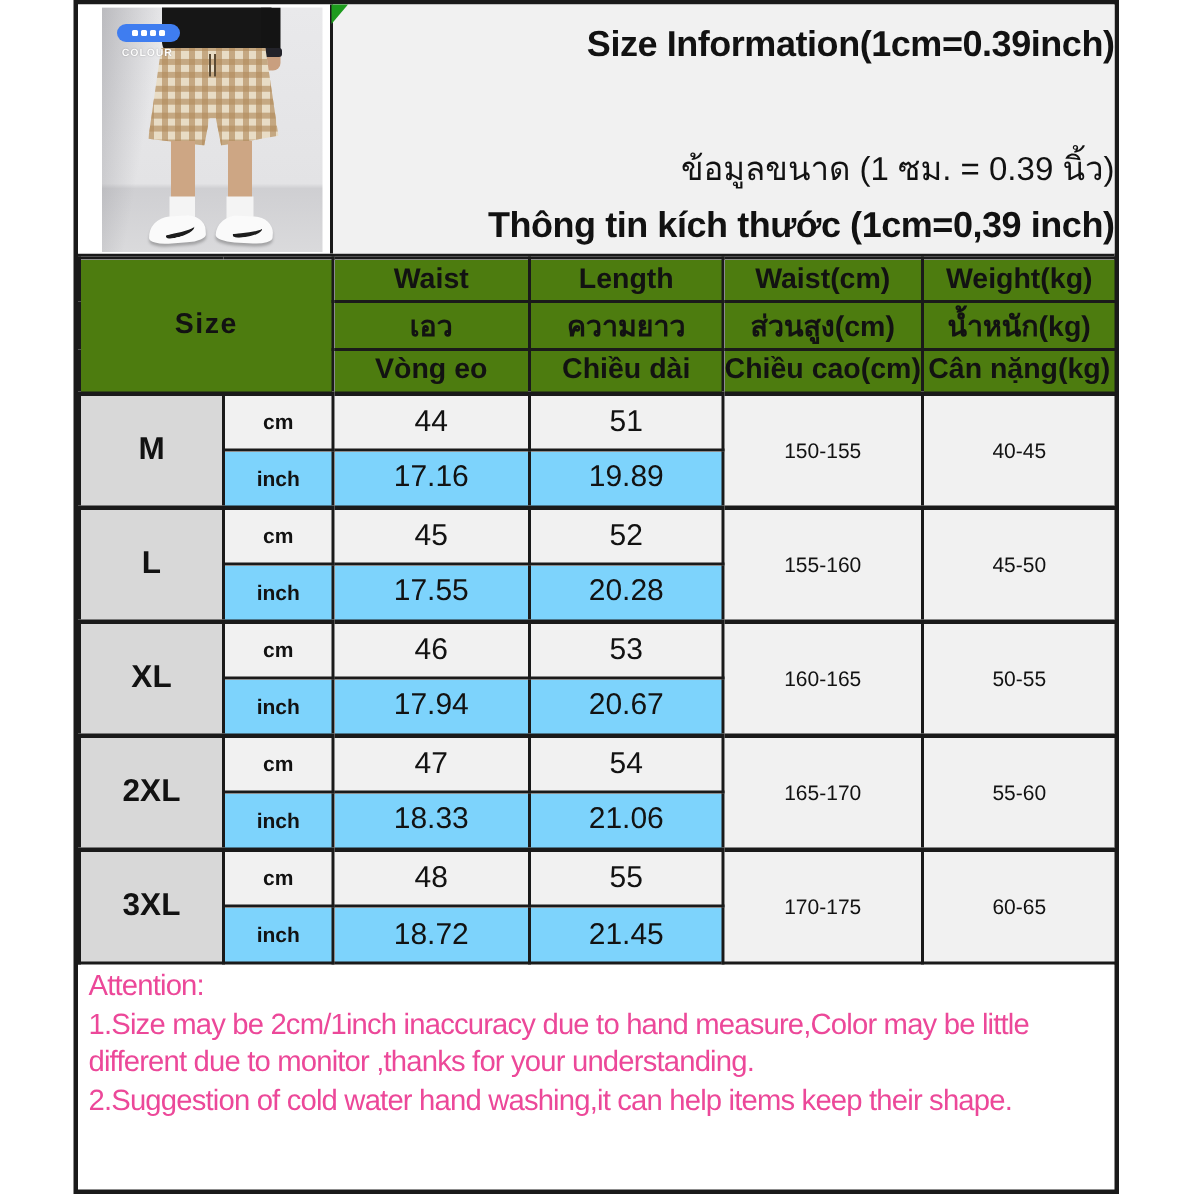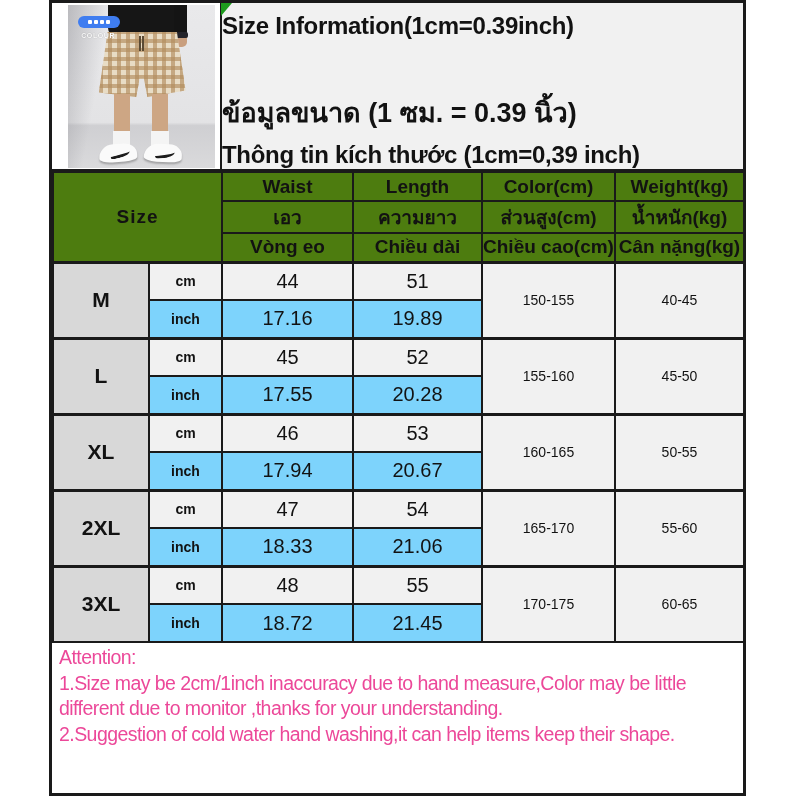--- a/index.html
+++ b/index.html
@@ -11,24 +11,24 @@
   .sheet {
     position: absolute; left: 49px; top: 0; width: 697px; height: 796px;
     border: 3px solid #1a1a1a; background: #fff;
   }
 
   
   .top-row { display: flex; height: 168px; border-bottom: 2px solid #1a1a1a; }
   .photo-cell { width: 170px; border-right: 2px solid #1a1a1a; background: #fff; position: relative; }
   .title-cell {
     flex: 1; background: #f1f1f1; display: flex; flex-direction: column;
-    justify-content: center; align-items: flex-start; text-align: center; gap: 7px; padding-top: 8px;
+    justify-content: center; align-items: flex-end; text-align: center; gap: 7px; padding-top: 8px;
   }
   .title-en, .title-vi { font-size: 24px; font-weight: bold; letter-spacing: -0.3px; }
-  .title-th { font-size: 27px; font-weight: bold; margin-top: 44px; }
+  .title-th { font-size: 22px; font-weight: normal; margin-top: 44px; }
 
   .corner-flag {
     position: absolute; left: 169px; top: 0; width: 0; height: 0; z-index: 5;
     border-top: 13px solid #1d9b1d; border-right: 11px solid transparent;
   }
 
   
   .photo {
     position: absolute; left: 16px; top: 2px; width: 147px; height: 163px;
     background: linear-gradient(180deg, #e9e9eb 0%, #e3e3e5 72%, #cfcfd2 74%, #dadadc 100%);
@@ -164,21 +164,21 @@
           <col style="width:131px">
         <col style="width:129px">
           <col style="width:133px">
           <col style="width:129px">
       </colgroup>
       <thead>
         <tr>
           <th class="size-big" colspan="2" rowspan="3">Size</th>
           <th>Waist</th>
           <th>Length</th>
-          <th>Color(cm)</th>
+          <th>Waist(cm)</th>
           <th>Weight(kg)</th>
         </tr>
         <tr>
           <th>เอว</th>
           <th>ความยาว</th>
           <th>ส่วนสูง(cm)</th>
           <th>น้ำหนัก(kg)</th>
         </tr>
         <tr>
           <th>Vòng eo</th>

